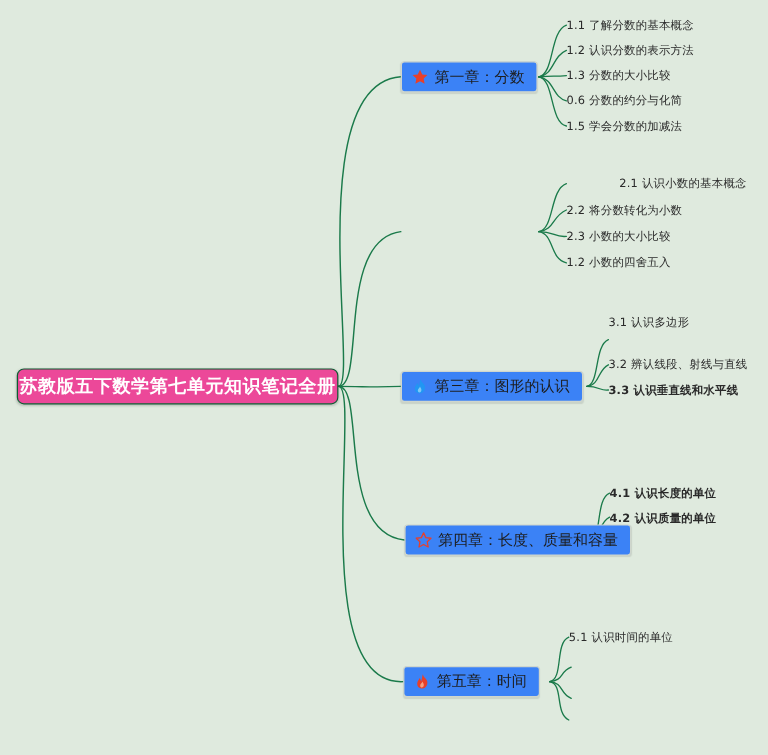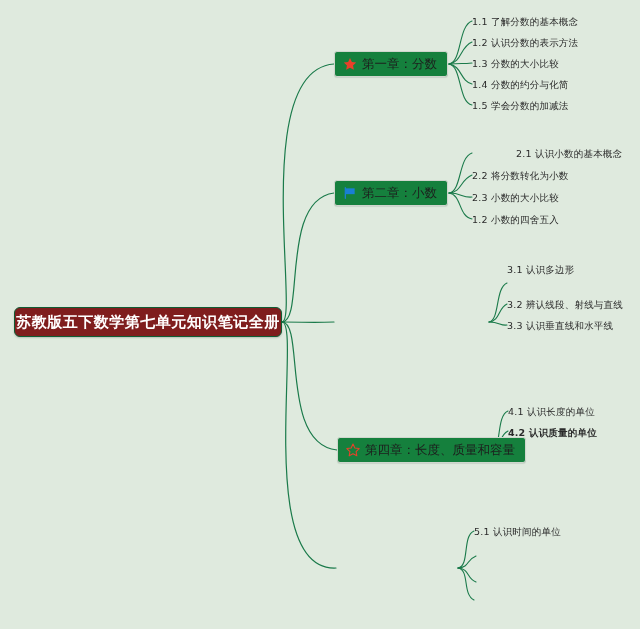--- a/index.html
+++ b/index.html
@@ -10,37 +10,37 @@
     background:#dfeade;
   }
   #canvas{ position:absolute; inset:0; width:640px; height:629px; }
   svg.wires{ position:absolute; left:0; top:0; width:640px; height:629px; pointer-events:none; }
 
   
   .root{
     position:absolute;
     left:14px; top:307px;
     width:268px; height:30px;
-    background:#7f1d1d;
+    background:#ec4899;
     border:1px solid #0f5c33;
     border-radius:6px;
     display:flex; align-items:center; justify-content:center;
     color:#ffffff;
     font-size:15px;
     font-weight:bold;
     letter-spacing:.5px;
     white-space:nowrap;
     box-shadow:0 1px 2px rgba(0,0,0,.18);
   }
 
   
   .chapter{
     position:absolute;
     height:26px;
-    background:#15803d;
+    background:#3b82f6;
     border:1px solid #cfd6cd;
     border-radius:3px;
     display:flex; align-items:center;
     padding:0 10px 0 8px;
     gap:5px;
     white-space:nowrap;
     box-shadow:0 1px 1px rgba(0,0,0,.10);
   }
   .chapter .clabel{
     font-size:12.5px;
@@ -106,43 +106,50 @@
 
   <div class="chapter" style="left:334px; top:51px;">
     <svg class="ic" viewBox="0 0 24 24">
       <polygon points="12,1.8 15.2,8.6 22.6,9.5 17.2,14.6 18.6,22 12,18.4 5.4,22 6.8,14.6 1.4,9.5 8.8,8.6" fill="#e8402a"></polygon>
     </svg>
     <span class="clabel">第一章：分数</span>
   </div>
   <div class="leaf" style="left:472px; top:17px;">1.1 了解分数的基本概念</div>
   <div class="leaf" style="left:472px; top:38px;">1.2 认识分数的表示方法</div>
   <div class="leaf" style="left:472px; top:59px;">1.3 分数的大小比较</div>
-  <div class="leaf" style="left:472px; top:80px;">1.4 分数的约分与化简</div>
+  <div class="leaf" style="left:472px; top:80px;">0.6 分数的约分与化简</div>
   <div class="leaf" style="left:472px; top:101px;">1.5 学会分数的加减法</div>
 
-  <div class="chapter" style="left:334px; top:180px;">
-    <svg class="ic" viewBox="0 0 24 24">
-      <path d="M4,3 L4,21" stroke="#1a7fd4" stroke-width="2.2" fill="none" stroke-linecap="round"></path>
-      <path d="M5,4 L20,4 L20,14 L5,14 Z" fill="#1a7fd4"></path>
-    </svg>
-    <span class="clabel">第二章：小数</span>
-  </div>
   <div class="leaf" style="left:472px; top:149px;margin-left:44px;">2.1 认识小数的基本概念</div>
   <div class="leaf" style="left:472px; top:171px;">2.2 将分数转化为小数</div>
   <div class="leaf" style="left:472px; top:193px;">2.3 小数的大小比较</div>
   <div class="leaf" style="left:472px; top:215px;">1.2 小数的四舍五入</div>
 
+  <div class="chapter" style="left:334px; top:309px;">
+    <svg class="ic" viewBox="0 0 24 24">
+      <path d="M12.5,1.5 C13.5,6 17,7 18.5,10.5 C20.5,15 17.5,22 12,22 C6.5,22 3.5,17.5 5,12.5 C5.8,10 7.5,9.5 8,7 C9.5,9 10,10.5 10,12 C11.5,9.5 11.5,5 12.5,1.5 Z" fill="#2196f3"></path>
+      <path d="M12,12 C12.8,14 14,15 14,17 C14,19.2 12.8,20.6 11.3,20.6 C9.7,20.6 8.6,19.2 8.9,17.2 C9.2,15.5 11,14.5 12,12 Z" fill="#7fc8f7"></path>
+    </svg>
+    <span class="clabel">第三章：图形的认识</span>
+  </div>
   <div class="leaf" style="left:507px; top:265px;">3.1 认识多边形</div>
   <div class="leaf" style="left:507px; top:300px;">3.2 辨认线段、射线与直线</div>
-  <div class="leaf" style="left:507px; top:321px;">3.3 认识垂直线和水平线</div>
+  <div class="leaf" style="left:507px; top:321px;font-weight:bold;">3.3 认识垂直线和水平线</div>
 
   <div class="chapter" style="left:337px; top:437px;">
     <svg class="ic" viewBox="0 0 24 24">
       <polygon points="12,1.8 15.2,8.6 22.6,9.5 17.2,14.6 18.6,22 12,18.4 5.4,22 6.8,14.6 1.4,9.5 8.8,8.6" fill="none" stroke="#e8402a" stroke-width="1.8" stroke-linejoin="round"></polygon>
     </svg>
     <span class="clabel">第四章：长度、质量和容量</span>
   </div>
-  <div class="leaf" style="left:508px; top:407px;">4.1 认识长度的单位</div>
+  <div class="leaf" style="left:508px; top:407px;font-weight:bold;">4.1 认识长度的单位</div>
   <div class="leaf" style="left:508px; top:428px;font-weight:bold;">4.2 认识质量的单位</div>
 
+  <div class="chapter" style="left:336px; top:555px;">
+    <svg class="ic" viewBox="0 0 24 24">
+      <path d="M12.5,1.5 C13.5,6 17,7 18.5,10.5 C20.5,15 17.5,22 12,22 C6.5,22 3.5,17.5 5,12.5 C5.8,10 7.5,9.5 8,7 C9.5,9 10,10.5 10,12 C11.5,9.5 11.5,5 12.5,1.5 Z" fill="#e8402a"></path>
+      <path d="M12,12 C12.8,14 14,15 14,17 C14,19.2 12.8,20.6 11.3,20.6 C9.7,20.6 8.6,19.2 8.9,17.2 C9.2,15.5 11,14.5 12,12 Z" fill="#f7a07f"></path>
+    </svg>
+    <span class="clabel">第五章：时间</span>
+  </div>
   <div class="leaf" style="left:474px; top:527px;">5.1 认识时间的单位</div>
 
 </div>
 
 </body></html>

